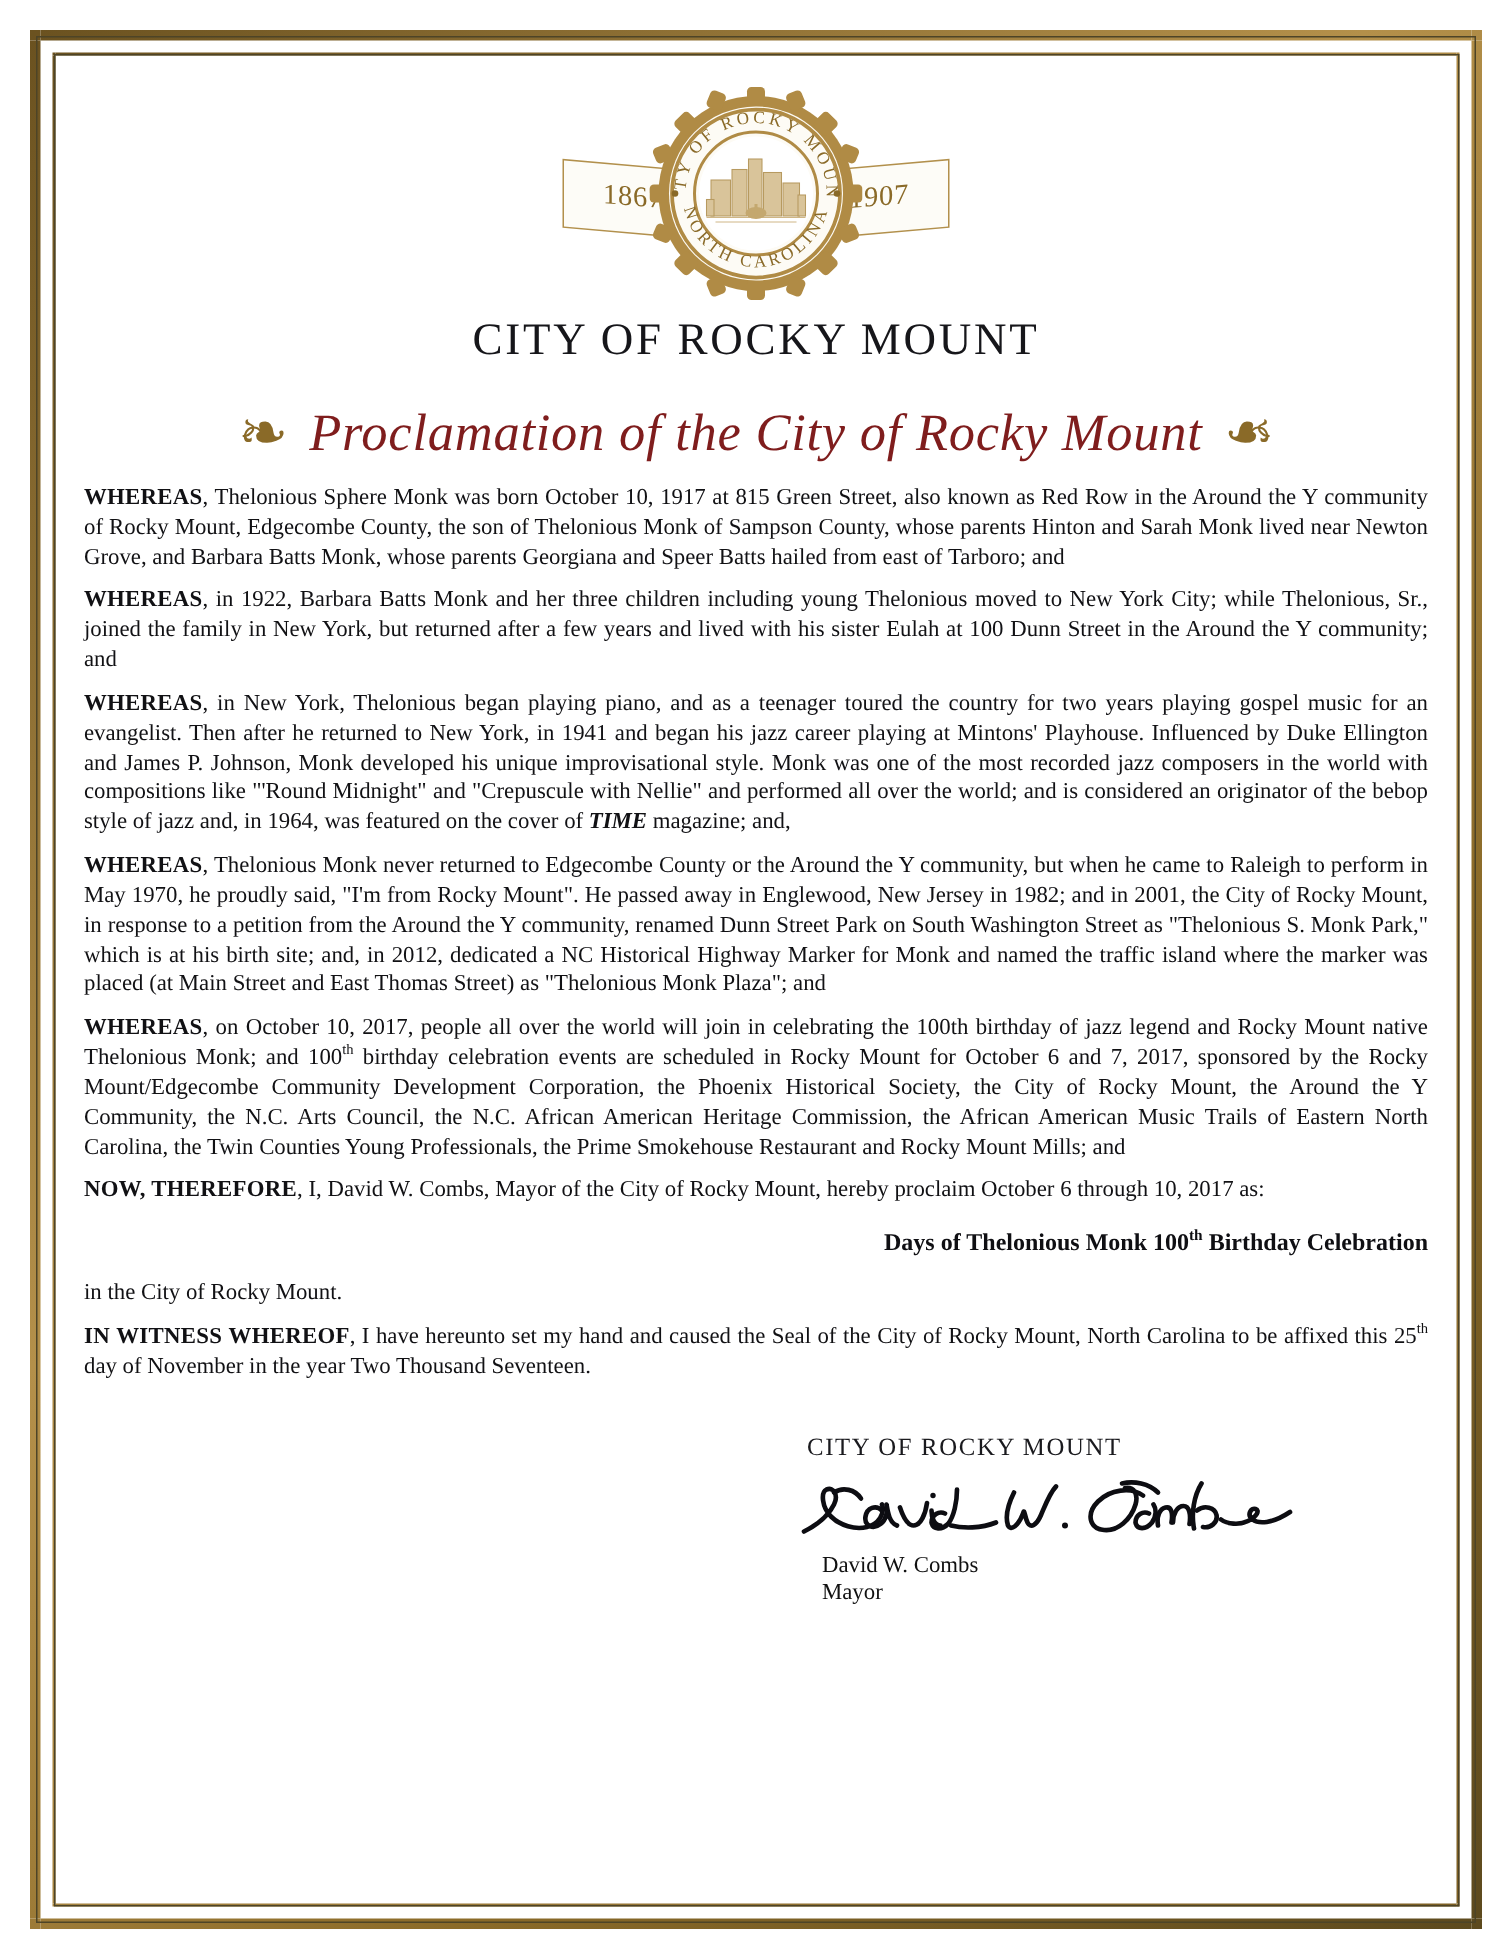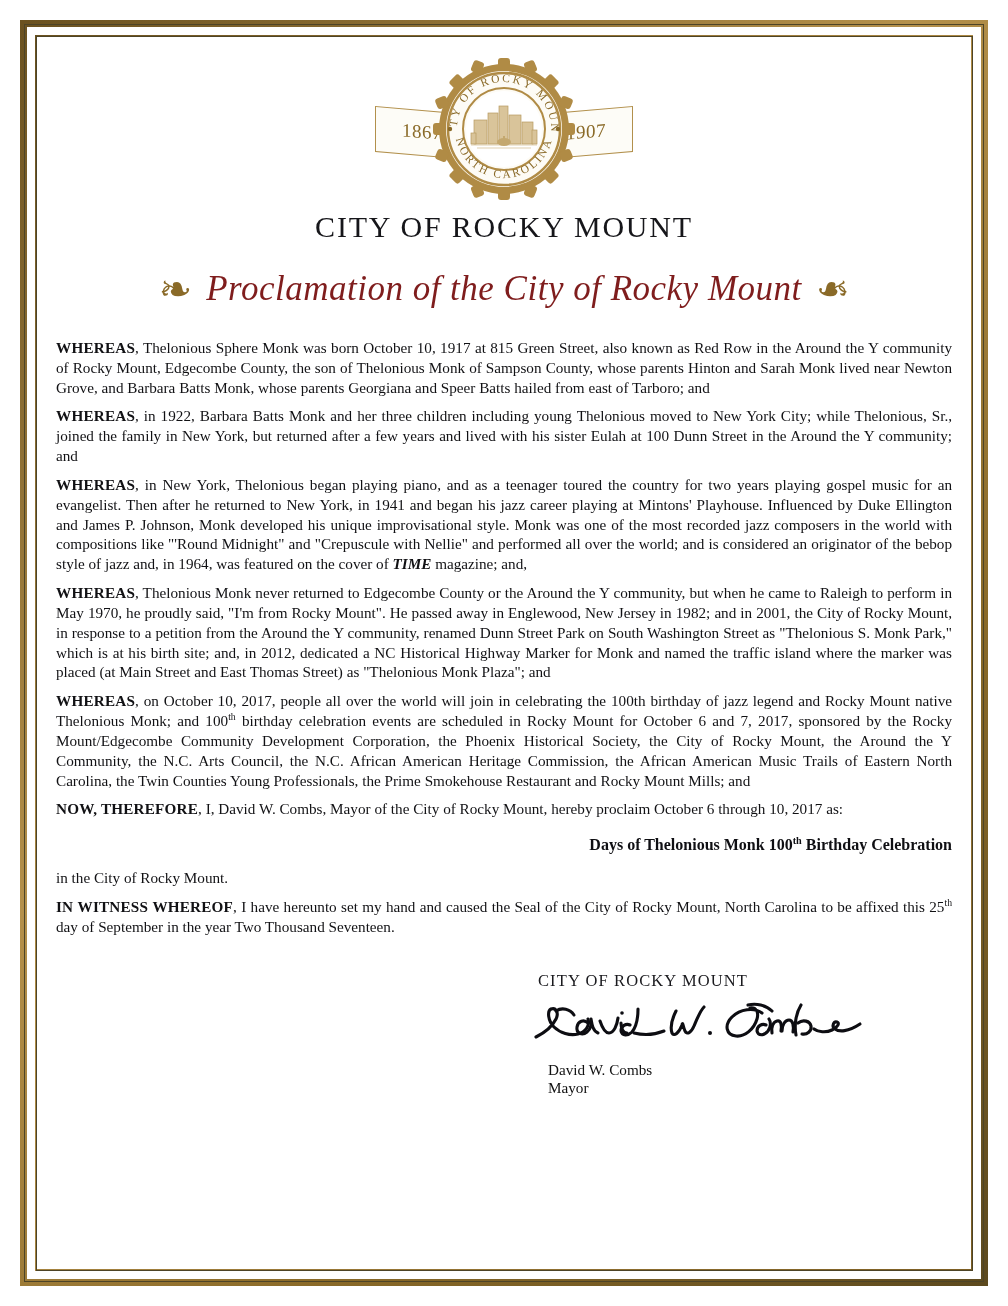--- a/index.html
+++ b/index.html
@@ -146,21 +146,20 @@
     font-family: "Liberation Serif", "DejaVu Serif", serif;
     font-style: italic;
     font-size: 35px;
     color: #7f1d1d;
     white-space: nowrap;
     letter-spacing: 0.5px;
   }
 
   
   .body-text {
-    margin-top: 16px;
     font-size: 15.2px;
     line-height: 1.305;
     text-align: left;
     color: #111114;
   }
   .para {
     margin: 0 0 9px 0;
     text-align: justify;
     text-justify: inter-word;
   }
@@ -188,21 +187,21 @@
     letter-spacing: 1.1px;
     color: #1a1a1e;
     padding-left: 12px;
   }
   .signature {
     margin-top: 2px;
     height: 58px;
   }
   .sign-name {
     font-size: 15.2px;
-    margin-top: 10px;
+    margin-top: 0;
     padding-left: 22px;
   }
   .sign-role {
     font-size: 15.2px;
     padding-left: 22px;
   }
 </style>
 </head>
 <body>
 
@@ -308,21 +307,21 @@
 
       <p class="para"><b>WHEREAS</b><span>, on October 10, 2017, people all over the world will join in celebrating the 100th birthday of jazz legend and Rocky Mount native Thelonious Monk; and 100</span><sup>th</sup><span> birthday celebration events are scheduled in Rocky Mount for October 6 and 7, 2017, sponsored by the Rocky Mount/Edgecombe Community Development Corporation, the Phoenix Historical Society, the City of Rocky Mount, the Around the Y Community, the N.C. Arts Council, the N.C. African American Heritage Commission, the African American Music Trails of Eastern North Carolina, the Twin Counties Young Professionals, the Prime Smokehouse Restaurant and Rocky Mount Mills; and</span></p>
 
 
       <p class="para"><b>NOW, THEREFORE</b><span>, I, David W. Combs, Mayor of the City of Rocky Mount, hereby proclaim October 6 through 10, 2017 as:</span></p>
 
       <div class="headline"><span>Days of Thelonious Monk 100</span><sup>th</sup><span> Birthday Celebration</span></div>
 
       <p class="para plain-line">in the City of Rocky Mount.</p>
 
-      <p class="para"><b>IN WITNESS WHEREOF</b><span>, I have hereunto set my hand and caused the Seal of the City of Rocky Mount, North Carolina to be affixed this 25</span><sup>th</sup><span> day of September in the year Two Thousand Seventeen.</span></p>
+      <p class="para"><b>IN WITNESS WHEREOF</b><span>, I have hereunto set my hand and caused the Seal of the City of Rocky Mount, North Carolina to be affixed this 25</span><sup>th</sup><span> day of November in the year Two Thousand Seventeen.</span></p>
     </div>
 
     <div class="sign-block">
       <div class="sign-city">CITY OF ROCKY MOUNT</div>
 
       <div class="signature">
         <svg width="340" height="56" viewBox="0 0 340 56">
           <g fill="none" stroke="#0d0d12" stroke-width="3.1" stroke-linecap="round" stroke-linejoin="round">
 
             <path d="M10,44 C18,40 26,34 30,26 C33,20 30,14 25,16 C21,18 22,28 28,34 C34,40 44,43 52,41 C60,39 64,32 62,26"></path>

